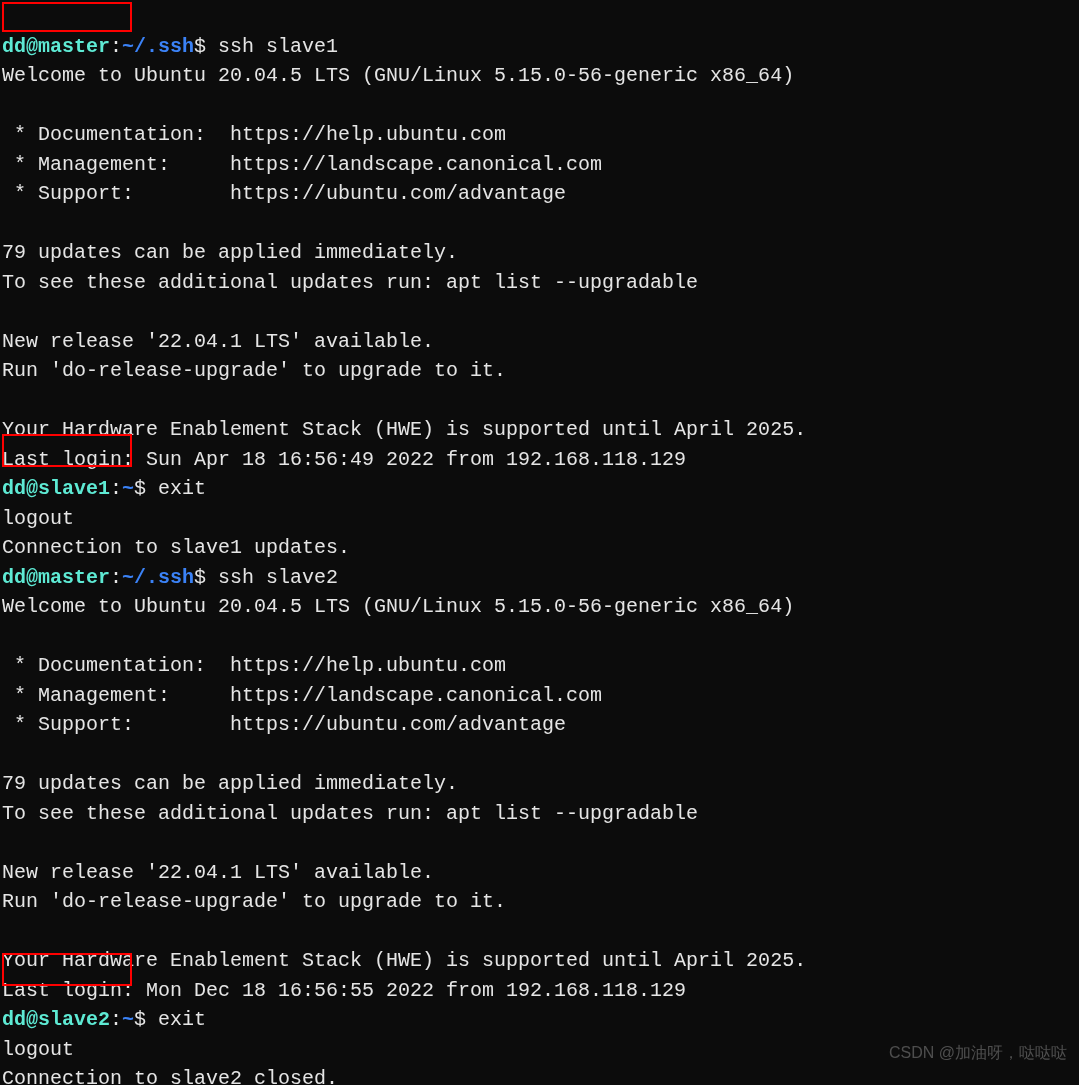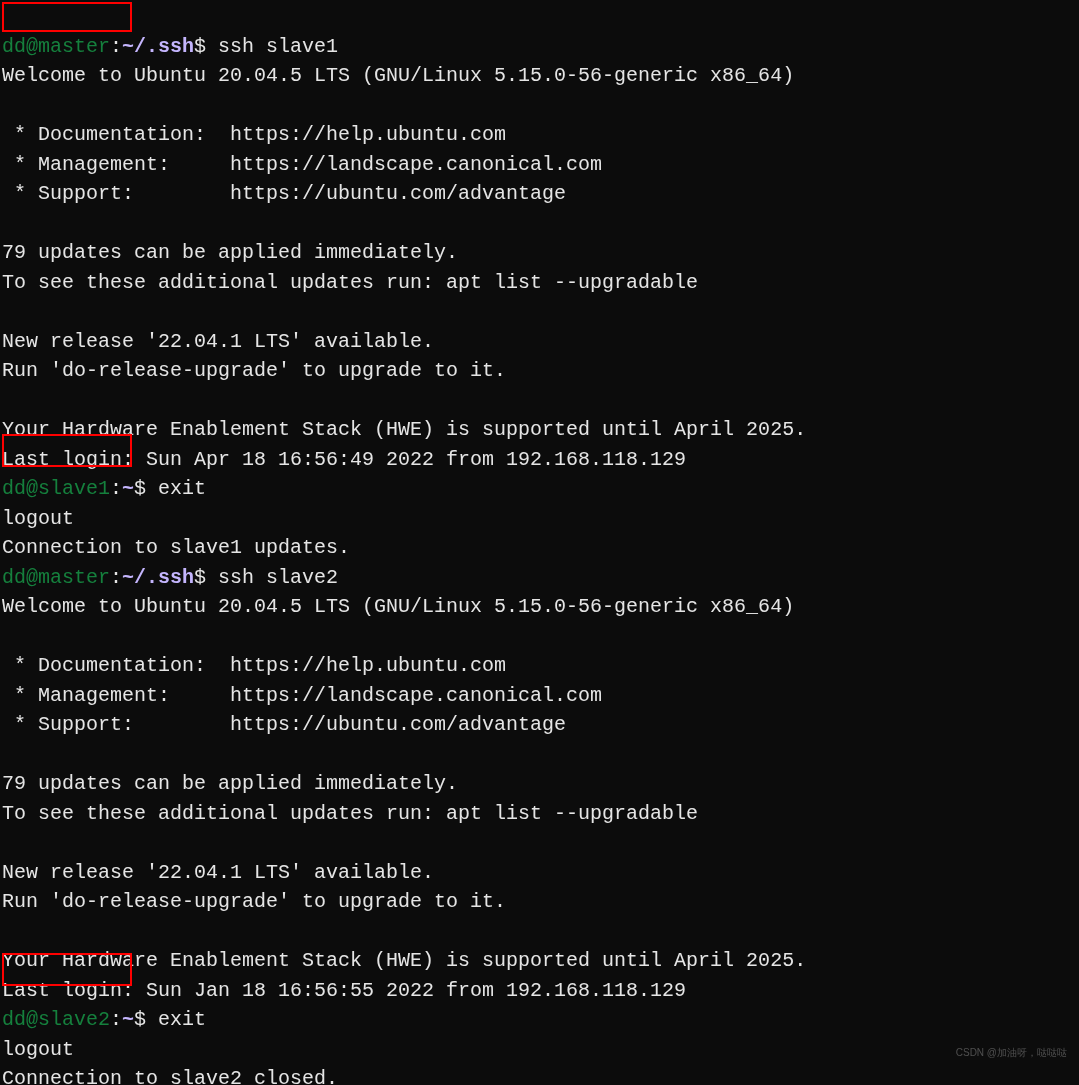--- a/index.html
+++ b/index.html
@@ -12,39 +12,39 @@
     color: #e5e5e5;
     width: 1079px;
     height: 1085px;
     overflow: hidden;
     position: relative;
   }
   .term {
     white-space: pre;
     padding: 2px 0 0 2px;
   }
-  .green { color: #15803d; font-weight: normal; }
-  .blue  { color: #c4b5fd; font-weight: bold; }
+  .green { color: #5eead4; font-weight: bold; }
+  .blue  { color: #3b82f6; font-weight: bold; }
   .white { color: #e5e5e5; }
   .redbox {
     position: absolute;
     border: 2px solid #ff0000;
     box-sizing: border-box;
     pointer-events: none;
   }
   .box1 { left: 2px; top: 2px;  width: 130px; height: 30px; }
   .box2 { left: 2px; top: 434px; width: 130px; height: 33px; }
   .box3 { left: 2px; top: 953px; width: 130px; height: 33px; }
   .watermark {
     position: absolute;
     right: 12px;
     bottom: 18px;
     color: rgba(200,200,200,0.35);
     font-family: sans-serif;
-    font-size: 10px;
+    font-size: 16px;
     pointer-events: none;
   }
 </style>
 </head>
 <body>
 
 <div class="term">
 <span class="green">dd@master</span><span class="white">:</span><span class="blue">~/.ssh</span><span class="white">$ </span><span class="white">ssh slave1</span>
 <span class="white">Welcome to Ubuntu 20.04.5 LTS (GNU/Linux 5.15.0-56-generic x86_64)</span>
 
@@ -70,21 +70,21 @@
 <span class="white"> * Management:     https://landscape.canonical.com</span>
 <span class="white"> * Support:        https://ubuntu.com/advantage</span>
 
 <span class="white">79 updates can be applied immediately.</span>
 <span class="white">To see these additional updates run: apt list --upgradable</span>
 
 <span class="white">New release '22.04.1 LTS' available.</span>
 <span class="white">Run 'do-release-upgrade' to upgrade to it.</span>
 
 <span class="white">Your Hardware Enablement Stack (HWE) is supported until April 2025.</span>
-<span class="white">Last login: Sun Jan 18 16:56:55 2022 from 192.168.118.129</span>
+<span class="white">Last login: Mon Dec 18 16:56:55 2022 from 192.168.118.129</span>
 <span class="green">dd@slave2</span><span class="white">:</span><span class="blue">~</span><span class="white">$ </span><span class="white">exit</span>
 <span class="white">logout</span>
 <span class="white">Connection to slave2 closed.</span>
 
 </div>
 
 <div class="redbox box1"></div>
 <div class="redbox box2"></div>
 <div class="redbox box3"></div>
 

